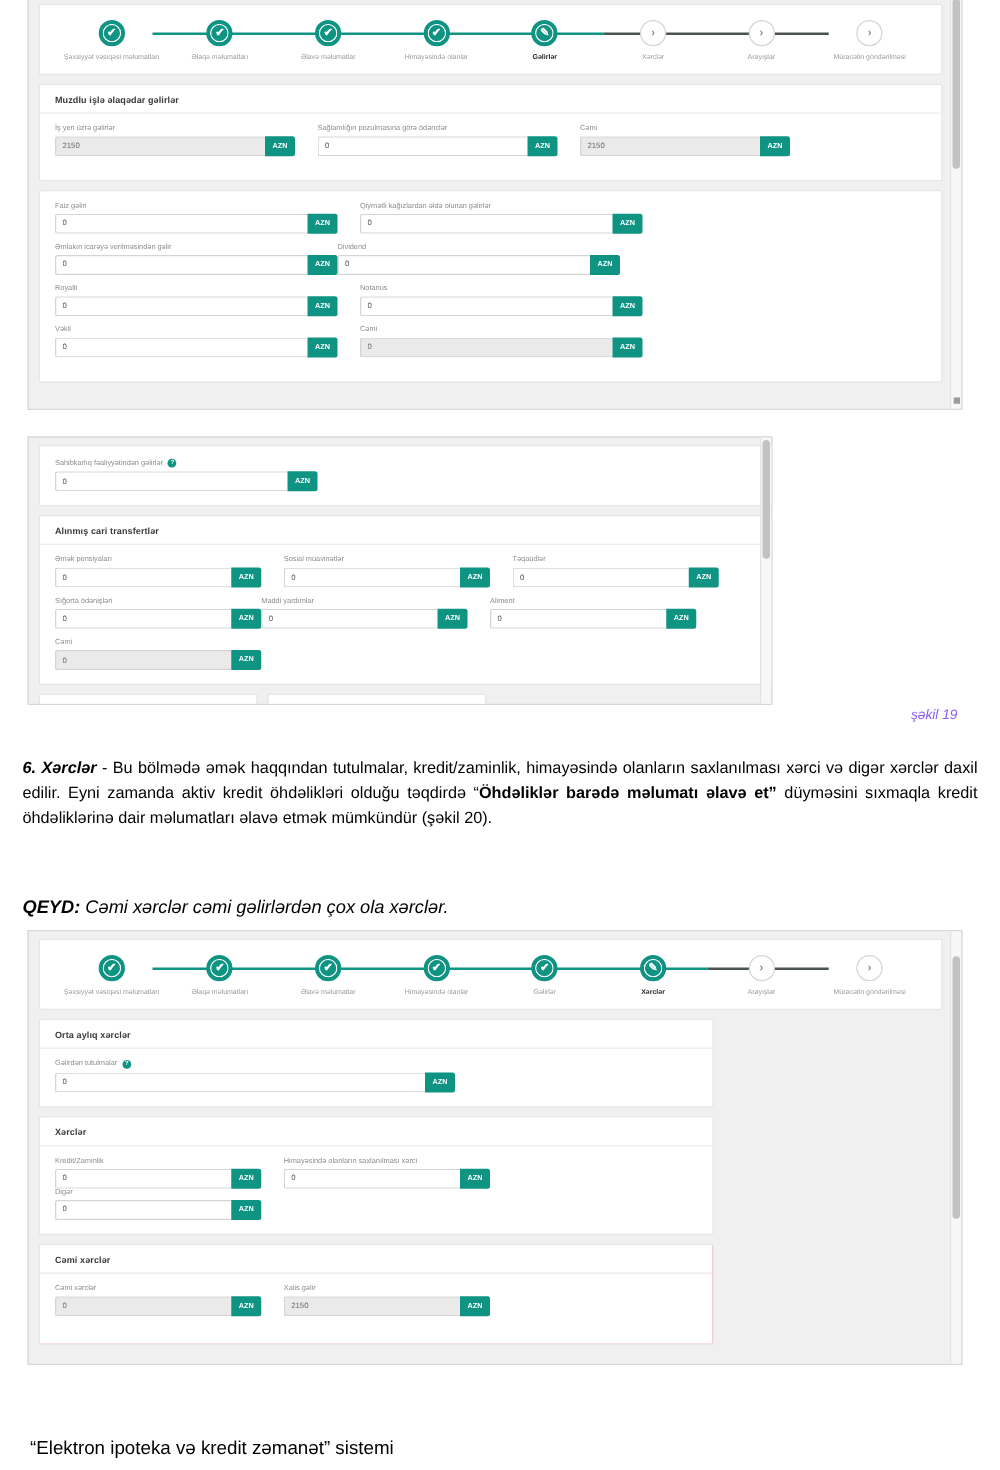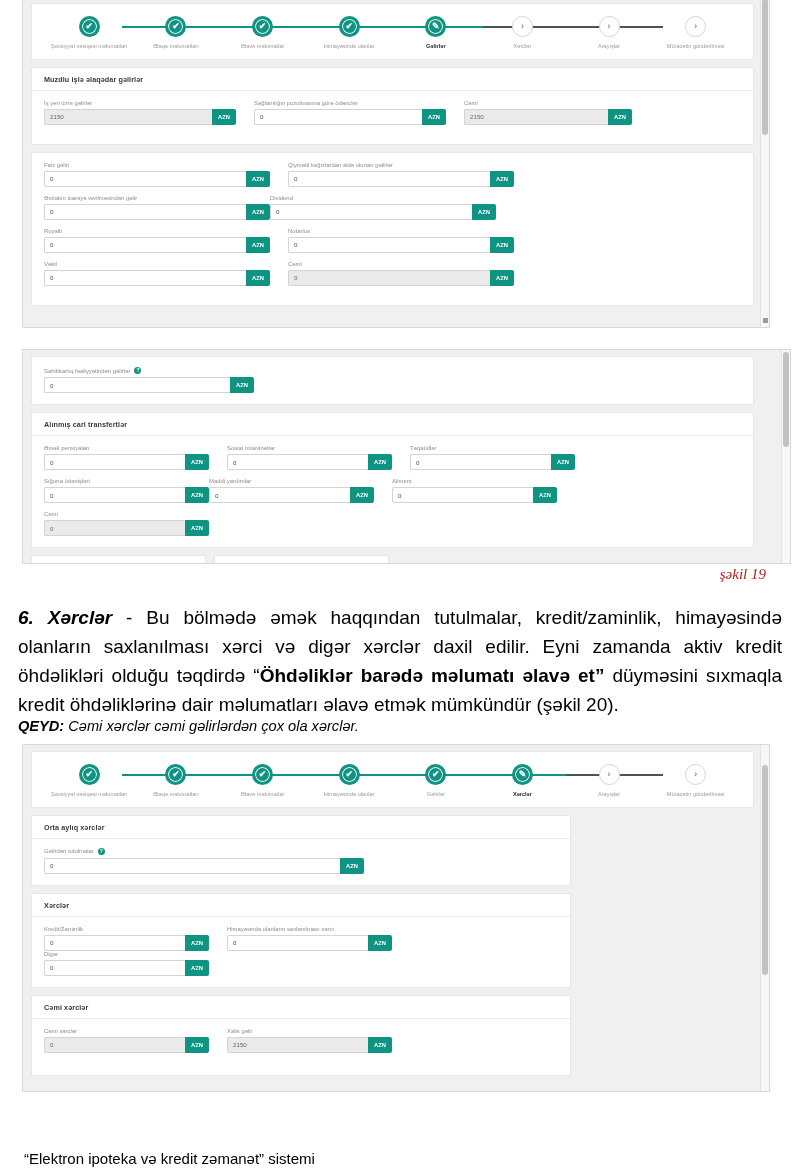--- a/index.html
+++ b/index.html
@@ -154,29 +154,29 @@
     display:inline-flex; align-items:center; justify-content:center;
     width:7px; height:7px; border-radius:50%;
     background:#0f9383; color:#fff;
     font-size:5px; font-weight:bold; line-height:1;
   }
 
   
   .figcap {
     position:absolute;
     right:34px;
-    font-size:15px;
+    font-size:11px;
     font-style:italic;
-    font-family:Liberation Serif, serif;
-    color:#b91c1c;
+    font-family:Liberation Sans, sans-serif;
+    color:#8b5cf6;
   }
   .para {
     position:absolute;
     left:18px; right:18px;
-    font-size:19px;
+    font-size:13px;
     line-height:1.52;
     text-align:justify;
     font-family:"Liberation Sans", sans-serif;
     color:#000;
   }
   .para .lead { font-weight:bold; font-style:italic; }
   .para .strong { font-weight:bold; }
   .note {
     position:absolute;
     left:18px; right:18px;
@@ -350,21 +350,21 @@
       </div>
     </div>
 
   </div>
   <div class="scrollbar">
     <div class="scroll-thumb" style="top:2px; height:136px;"></div>
     <div class="scroll-arrow" style="bottom:4px;"></div>
   </div>
 </div>
 
-<div class="shot" style="left:22px; top:349px; width:769px; height:215px;padding-left:38px;">
+<div class="shot" style="left:22px; top:349px; width:596px; height:215px;padding-left:38px;">
   <div class="shot-inner" style="width:739px;">
 
     <div class="card">
       <div class="card-body" style="padding:10px 12px 11px 12px;">
         <div class="fld" style="width:210px; margin-bottom:0;">
           <div class="fld-label">
             <span>Sahibkarlıq fəaliyyətindən gəlirlər</span>
             <span class="help">?</span>
           </div>
           <div class="inputgrp">

